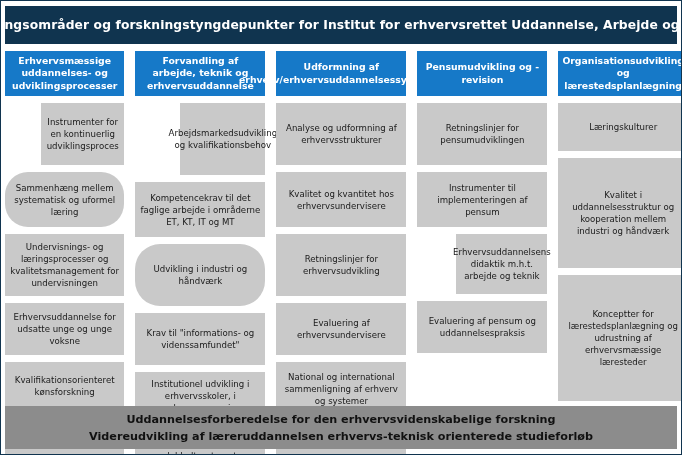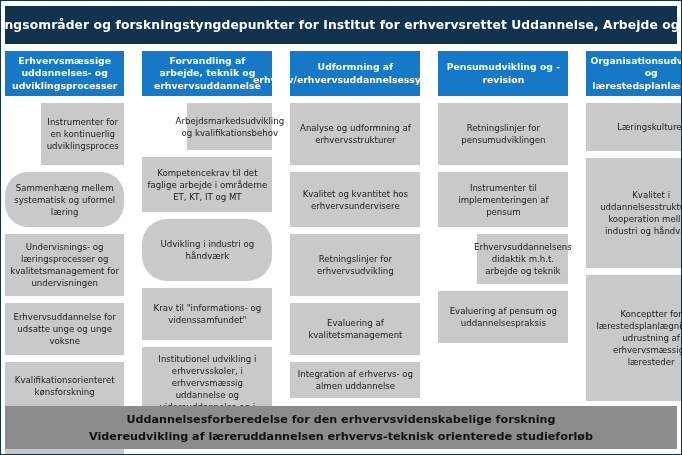--- a/index.html
+++ b/index.html
@@ -32,21 +32,21 @@
     font-weight:bold;
     letter-spacing:.1px;
     white-space:nowrap;
     text-align:center;
   }
   
   .columns{
     position:absolute;
     left:4px; top:50px; right:4px; bottom:53px;
     display:flex;
-    gap:11px;
+    gap:4px;
   }
   .col{
     box-sizing:border-box;
     display:flex;
     flex-direction:column;
   }
   .col.c0{width:140px;}
   .col.c1{width:137px;}
   .col.c2{width:137px;}
   .col.c3{width:137px;}
@@ -126,47 +126,48 @@
             <div class="cell" style="height: 52px;">Erhvervsuddannelse for udsatte unge og unge voksne</div>
             <div class="cell" style="height: 48px;">Kvalifikationsorienteret kønsforskning</div>
             <div class="cell" style="height: 41px;">Uddannelsesforberedelse Videreuddannelse</div>
           </div>
         </div>
       </div>
       <div class="col c1">
         <div class="colpad">
           <div class="colhead">Forvandling af arbejde, teknik og erhvervsuddannelse</div>
           <div class="cells">
-            <div class="cell" style="height: 47px; margin-left: 45px;">Arbejdsmarkedsudvikling og kvalifikationsbehov</div>
+            <div class="cell" style="height: 72px; margin-left: 45px;">Arbejdsmarkedsudvikling og kvalifikationsbehov</div>
             <div class="cell" style="height: 55px;">Kompetencekrav til det faglige arbejde i områderne ET, KT, IT og MT</div>
             <div class="cell" style="height: 62px; border-radius: 25px;">Udvikling i industri og håndværk</div>
             <div class="cell" style="height: 52px;">Krav til "informations- og videnssamfundet"</div>
             <div class="cell" style="height: 96px;">Institutionel udvikling i erhvervsskoler, i erhvervsmæssig uddannelse og videreuddannelse og i kooperation i dobbeltsystemet</div>
           </div>
         </div>
       </div>
       <div class="col c2">
         <div class="colpad">
           <div class="colhead">Udformning af erhverv/erhvervsuddannelsessystemer</div>
           <div class="cells">
             <div class="cell" style="height: 62px;">Analyse og udformning af erhvervsstrukturer</div>
             <div class="cell" style="height: 55px;">Kvalitet og kvantitet hos erhvervsundervisere</div>
             <div class="cell" style="height: 62px; text-align: center;">Retningslinjer for erhvervsudvikling</div>
-            <div class="cell" style="height: 52px;">Evaluering af kvalitetsmanagement</div>
+            <div class="cell" style="height: 52px;">Evaluering af erhvervsundervisere</div>
+            <div class="cell" style="height: 53px;">National og international sammenligning af erhverv og systemer</div>
             <div class="cell" style="height: 36px;">Integration af erhvervs- og almen uddannelse</div>
           </div>
         </div>
       </div>
       <div class="col c3">
         <div class="colpad">
           <div class="colhead">Pensumudvikling og -revision</div>
           <div class="cells">
             <div class="cell" style="height: 62px;">Retningslinjer for pensumudviklingen</div>
             <div class="cell" style="height: 55px;">Instrumenter til implementeringen af pensum</div>
-            <div class="cell" style="height: 50px; margin-left: 39px;">Erhvervsuddannelsens didaktik m.h.t. arbejde og teknik</div>
+            <div class="cell" style="height: 60px; margin-left: 39px;">Erhvervsuddannelsens didaktik m.h.t. arbejde og teknik</div>
             <div class="cell" style="height: 52px;">Evaluering af pensum og uddannelsespraksis</div>
           </div>
         </div>
       </div>
       <div class="col c4">
         <div class="colpad">
           <div class="colhead">Organisationsudvikling og lærestedsplanlægning</div>
           <div class="cells">
             <div class="cell" style="height: 48px;">Læringskulturer</div>
             <div class="cell" style="height: 110px;">Kvalitet i uddannelsesstruktur og kooperation mellem industri og håndværk</div>

